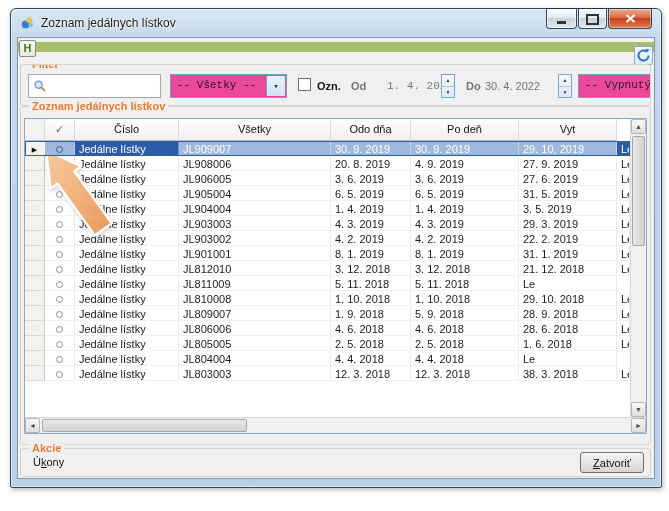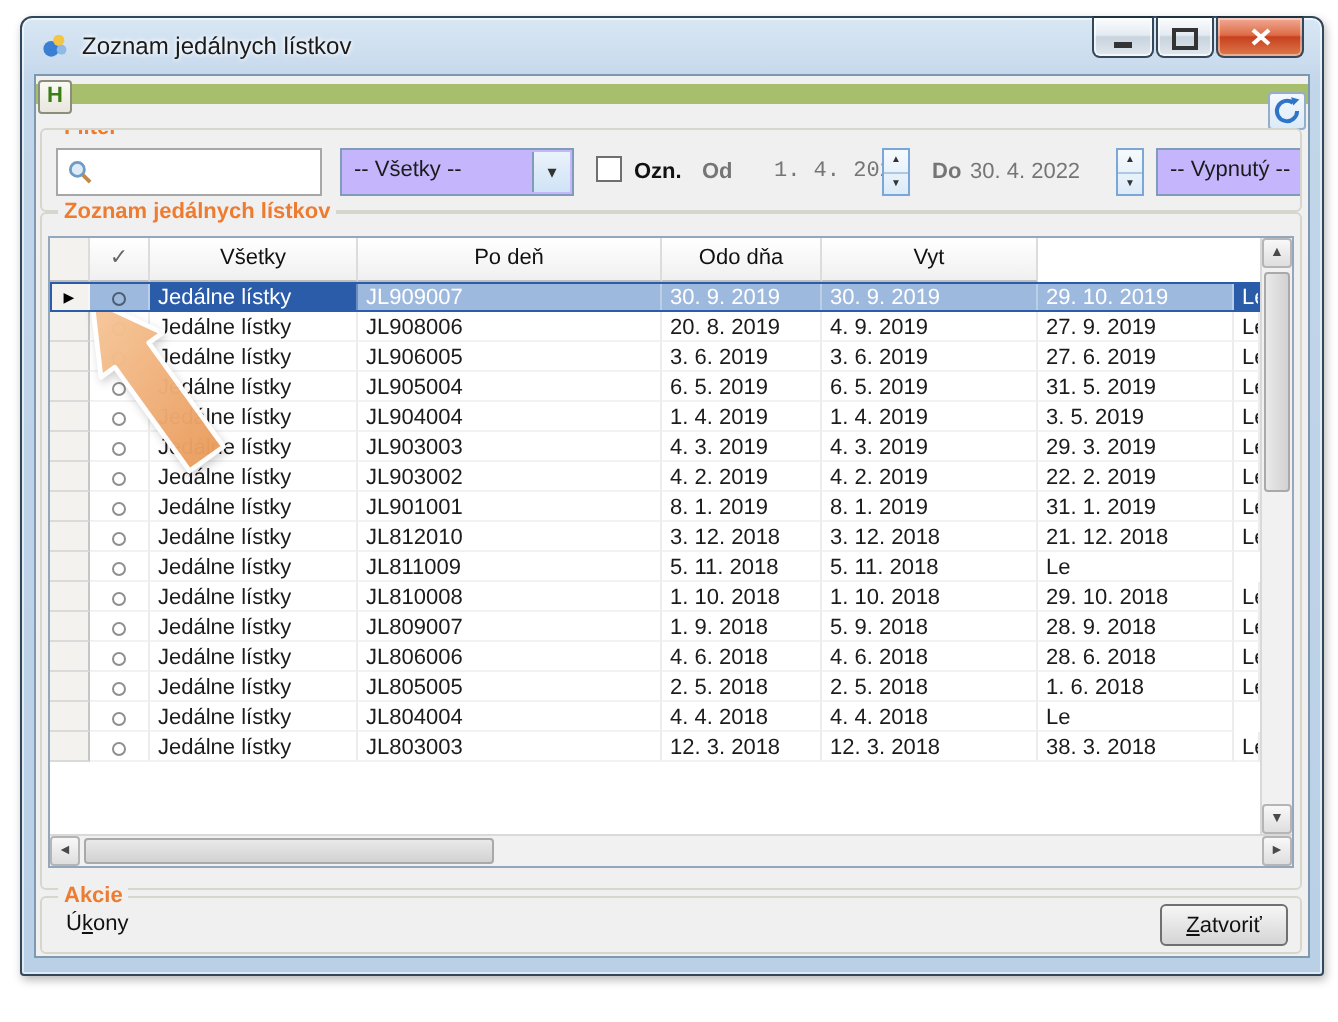--- a/index.html
+++ b/index.html
@@ -44,22 +44,22 @@
   .g-filter{left:2px;right:3px;top:26px;height:40px;overflow:hidden;}
   .g-list{left:2px;right:3px;top:68px;height:337px;}
   .g-actions{left:2px;right:3px;top:410px;height:27px;}
 
   
   .searchbox{position:absolute;left:7px;top:9px;width:133px;height:24px;background:#fff;
              border:1px solid #a7a7a7;box-sizing:border-box;}
   .searchbox svg{position:absolute;left:4px;top:4px;}
   .searchbox input{position:absolute;left:22px;top:2px;right:2px;bottom:2px;border:none;outline:none;
              font:11px "Liberation Sans",sans-serif;background:transparent;width:105px;}
-  .combo{position:absolute;top:9px;height:24px;background:#c4b5fd;border:1px solid #7f9db9;
-         box-sizing:border-box;font-size:11px;color:#1b1b1b;}
+  .combo{position:absolute;top:9px;height:24px;background:#ec4899;border:1px solid #7f9db9;
+         box-sizing:border-box;font-size:11px;color:#1b1b1b;font-family:Liberation Mono, monospace;}
   .combo .val{position:absolute;left:6px;top:4px;white-space:nowrap;}
   .combo-btn{position:absolute;right:1px;top:1px;bottom:1px;width:18px;
          background:linear-gradient(#eaf3fb,#cfe3f6);border-left:1px solid #7f9db9;
          display:flex;align-items:center;justify-content:center;font-size:9px;color:#333;}
   .c-type{left:149px;width:117px;}
   .c-state{left:557px;width:74px;overflow:hidden;}
   .checkbox{position:absolute;left:277px;top:13px;width:13px;height:13px;background:#fff;
             border:1px solid #6f6f6f;box-sizing:border-box;}
   .flabel{position:absolute;top:15px;font-size:11px;white-space:nowrap;}
   .lab-ozn{left:296px;font-weight:bold;color:#111;}
@@ -203,23 +203,24 @@
         </div>
       </div>
 
       <div class="group g-list">
         <span class="legend">Zoznam jedálnych lístkov</span>
 
         <div class="table">
           <div class="thead">
               <div class="hc col0"></div>
               <div class="hc col1">✓</div>
+              <div class="hc col3">Číslo</div>
               <div class="hc col4">Všetky</div>
+              <div class="hc col5">Odo dňa</div>
               <div class="hc col6">Po deň</div>
-              <div class="hc col5">Odo dňa</div>
               <div class="hc col7">Vyt</div>
             </div>
           <div class="tbody">
               <div class="trow sel">
                 <div class="tc c-ind">▶</div>
                 <div class="tc c-chk"><span class="ring"></span></div>
                 <div class="tc c-druh">Jedálne lístky</div>
                 <div class="tc c-cislo">JL909007</div>
                 <div class="tc c-datum">30. 9. 2019</div>
                 <div class="tc c-odo">30. 9. 2019</div>

